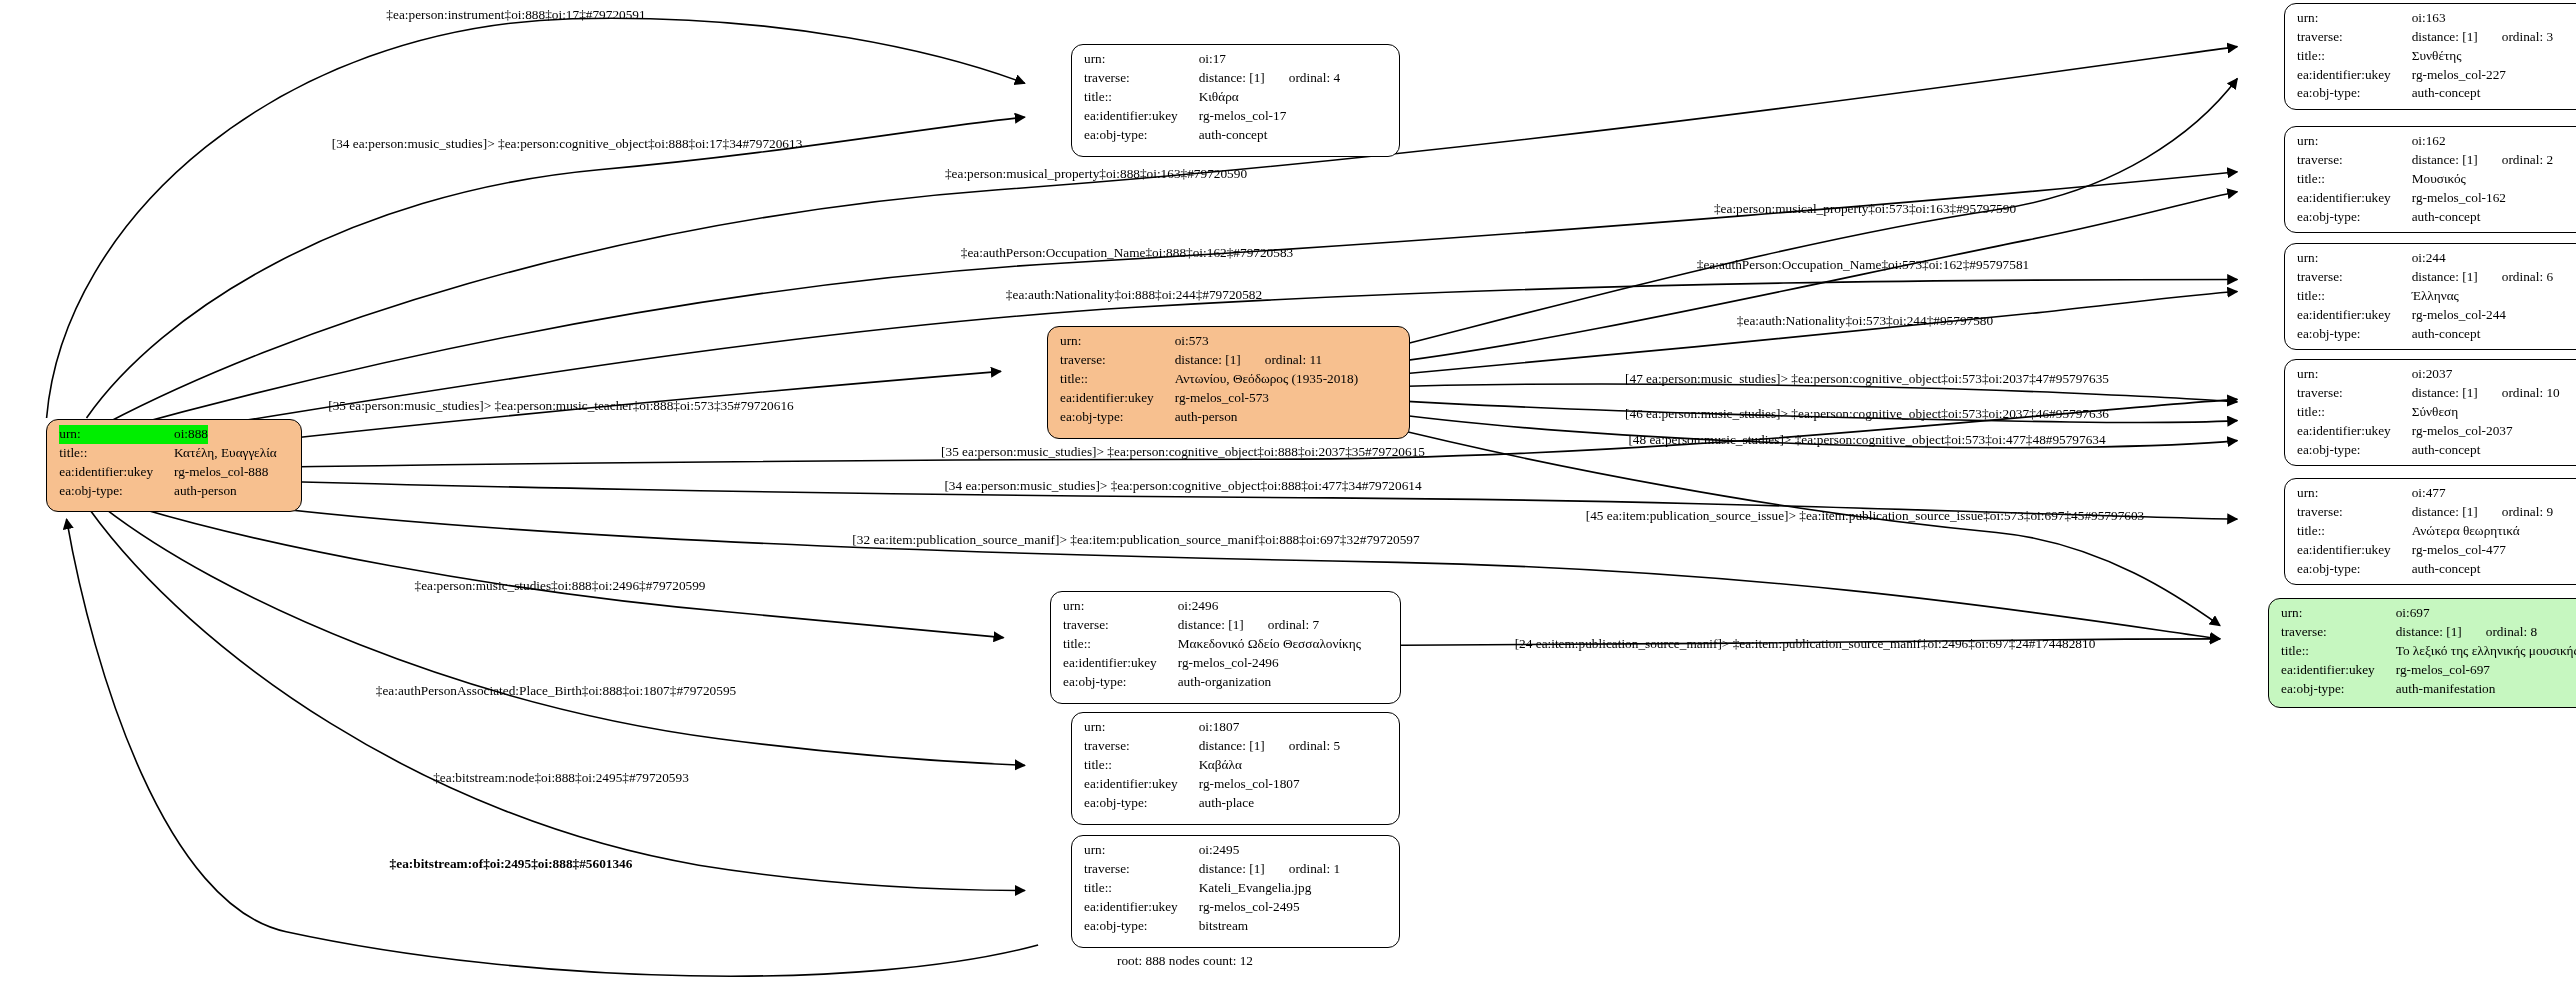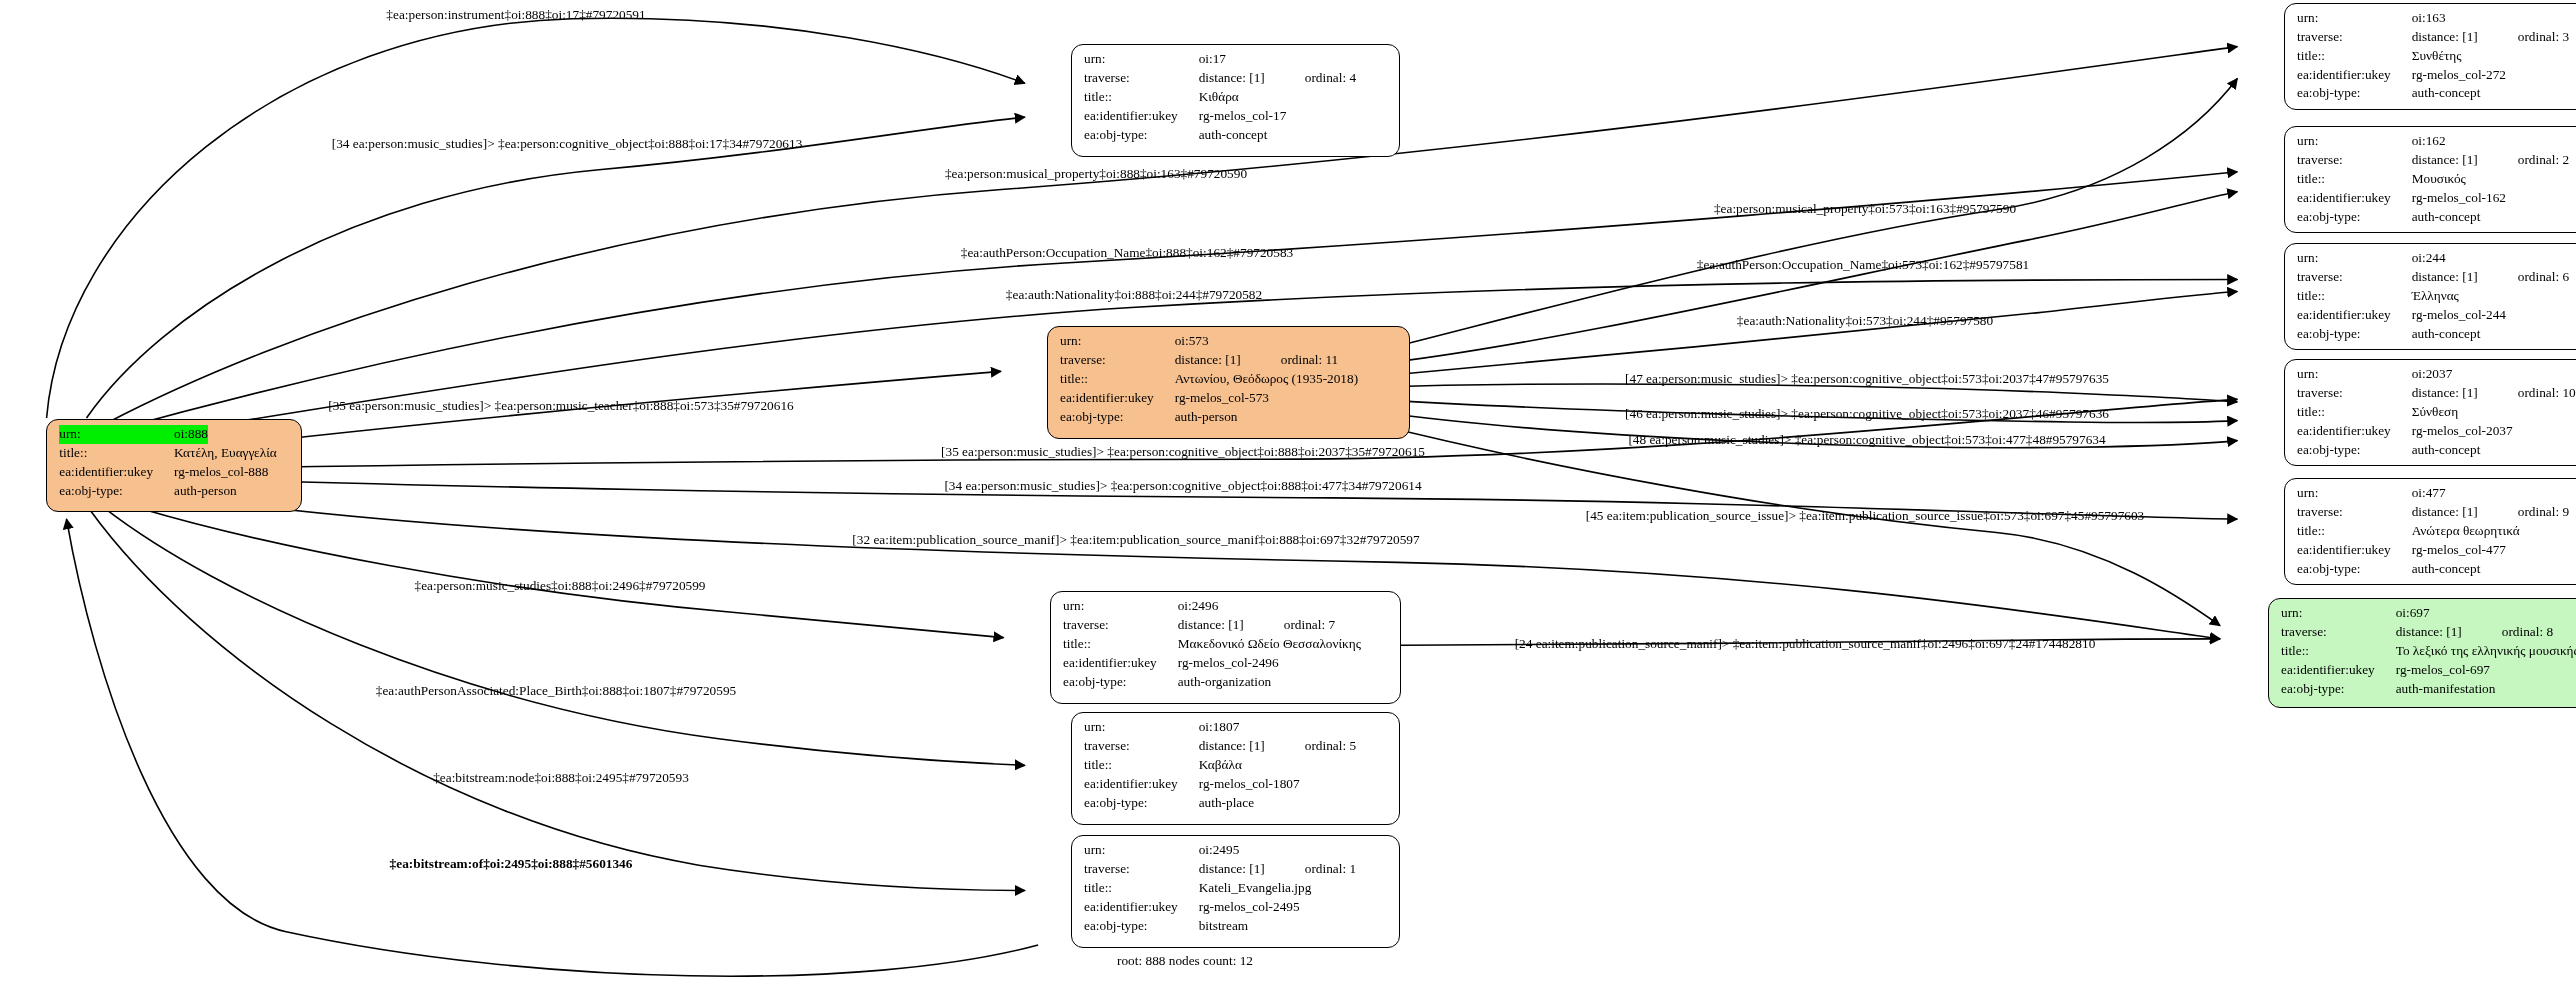--- a/index.html
+++ b/index.html
@@ -40,21 +40,21 @@
     line-height: 1.42;
     white-space: nowrap;
     font-size: 13.3px;
     color: #000000;
   }
   .row .k {
     flex: 0 0 112px;
     padding-right: 2.7px;
   }
   .row .v { flex: 0 0 auto; }
-  .row .v2 { padding-left: 40px; }
+  .row .v2 { padding-left: 24px; }
   .row.hl .k, .row.hl .v {
     background: #00ee00;
     display: inline-block;
   }
   .row.hl .k { flex: 0 0 112px; }
   .edge-label {
     position: absolute;
     font-size: 13.3px;
     color: #000000;
     white-space: nowrap;
@@ -269,21 +269,21 @@
           <span class="k">traverse:</span>
           <span class="v">distance: [1]</span>
           <span class="v v2">ordinal: 3</span>
         </div>
         <div class="row">
           <span class="k">title::</span>
           <span class="v">Συνθέτης</span>
         </div>
         <div class="row">
           <span class="k">ea:identifier:ukey</span>
-          <span class="v">rg-melos_col-272</span>
+          <span class="v">rg-melos_col-227</span>
         </div>
         <div class="row">
           <span class="k">ea:obj-type:</span>
           <span class="v">auth-concept</span>
         </div>
       </div>
       <div class="node " style="left: 2243px; top: 126px; width: 329px; min-height: 104px;">
         <div class="row">
           <span class="k">urn:</span>
           <span class="v">oi:162</span>

